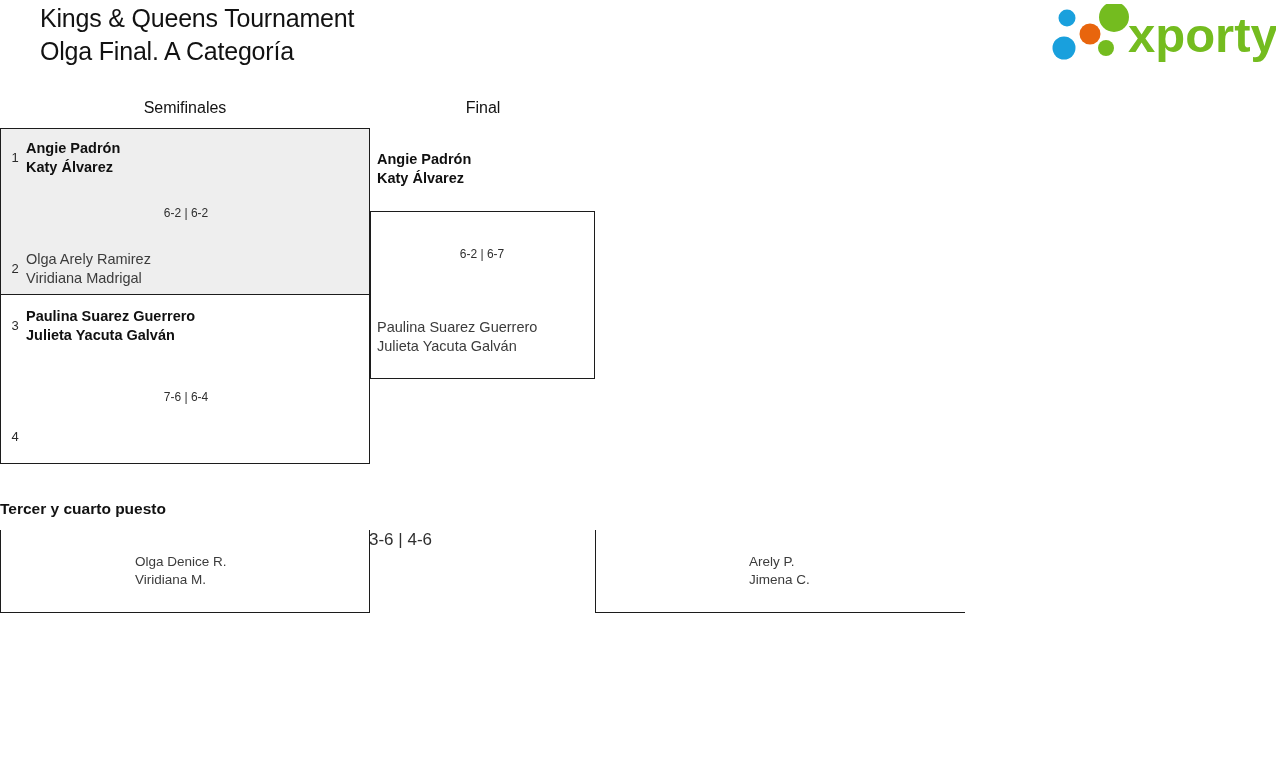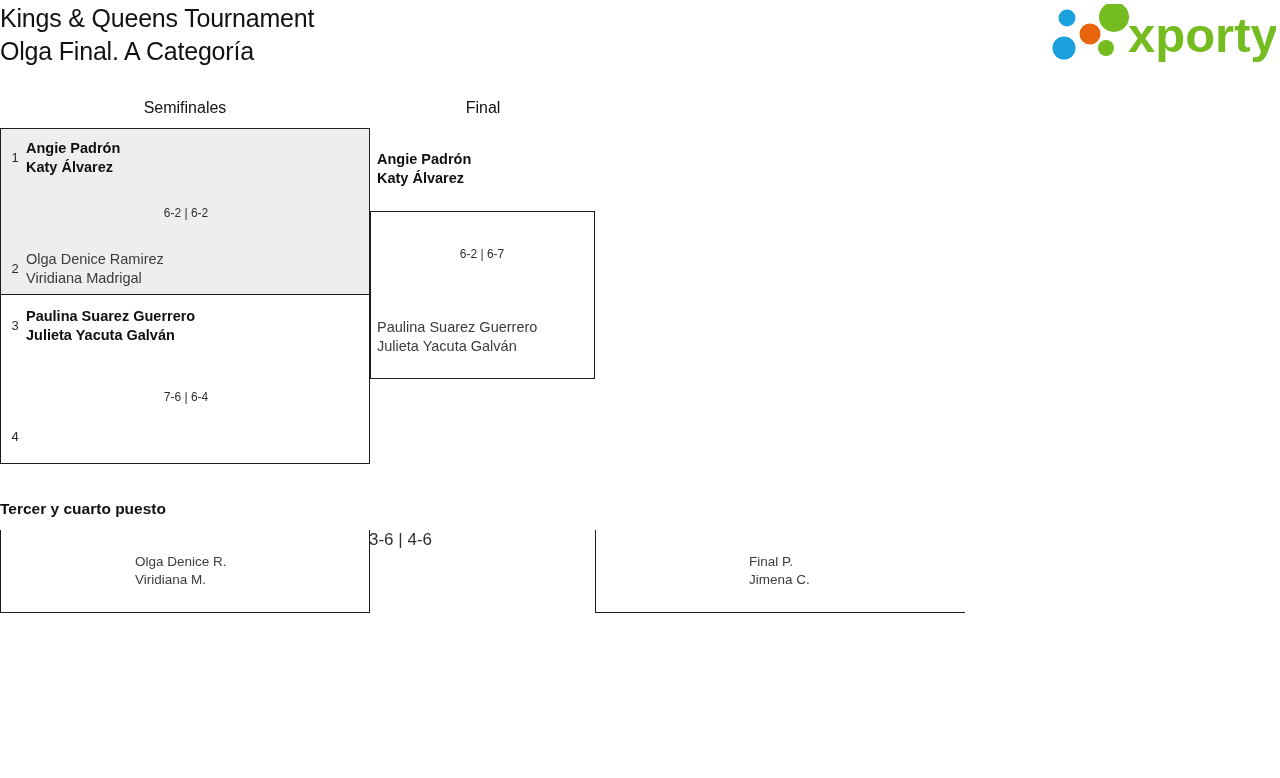--- a/index.html
+++ b/index.html
@@ -24,20 +24,21 @@
     top: 2px;
     width: 800px;
   }
   .title-line {
     font-size: 25px;
     line-height: 33px;
     font-weight: 500;
     letter-spacing: -0.2px;
     color: #121212;
     white-space: nowrap;
+    padding-left: 40px;
   }
 
   
   #brand-logo {
     position: absolute;
     left: 1050px;
     top: 4px;
     width: 226px;
     height: 64px;
   }
@@ -251,21 +252,21 @@
   <div class="seed" id="sf1-seed-top">1</div>
   <div class="team winner" id="sf1-team-top">
     <span class="line">Angie Padrón</span>
     <span class="line">Katy Álvarez</span>
   </div>
 
   <div class="score" id="sf1-score">6-2 | 6-2</div>
 
   <div class="seed" id="sf1-seed-bottom">2</div>
   <div class="team loser" id="sf1-team-bottom">
-    <span class="line">Olga Denice Ramirez</span>
+    <span class="line">Olga Arely Ramirez</span>
     <span class="line">Viridiana Madrigal</span>
   </div>
 </div>
 
 <div class="sf-box" id="semifinal-match-2">
   <div class="seed" id="sf2-seed-top">3</div>
   <div class="team winner" id="sf2-team-top">
     <span class="line">Paulina Suarez Guerrero</span>
     <span class="line">Julieta Yacuta Galván</span>
   </div>
@@ -293,17 +294,17 @@
 
 <div id="third-place-box-left"></div>
 <div id="third-place-box-right"></div>
 
 <div id="third-place-team-left">
   <span class="line">Olga Denice R.</span>
   <span class="line">Viridiana M.</span>
 </div>
 
 <div id="third-place-team-right">
-  <span class="line">Final P.</span>
+  <span class="line">Arely P.</span>
   <span class="line">Jimena C.</span>
 </div>
 
 <div id="third-place-score">3-6 | 4-6</div>
 
 </body></html>

